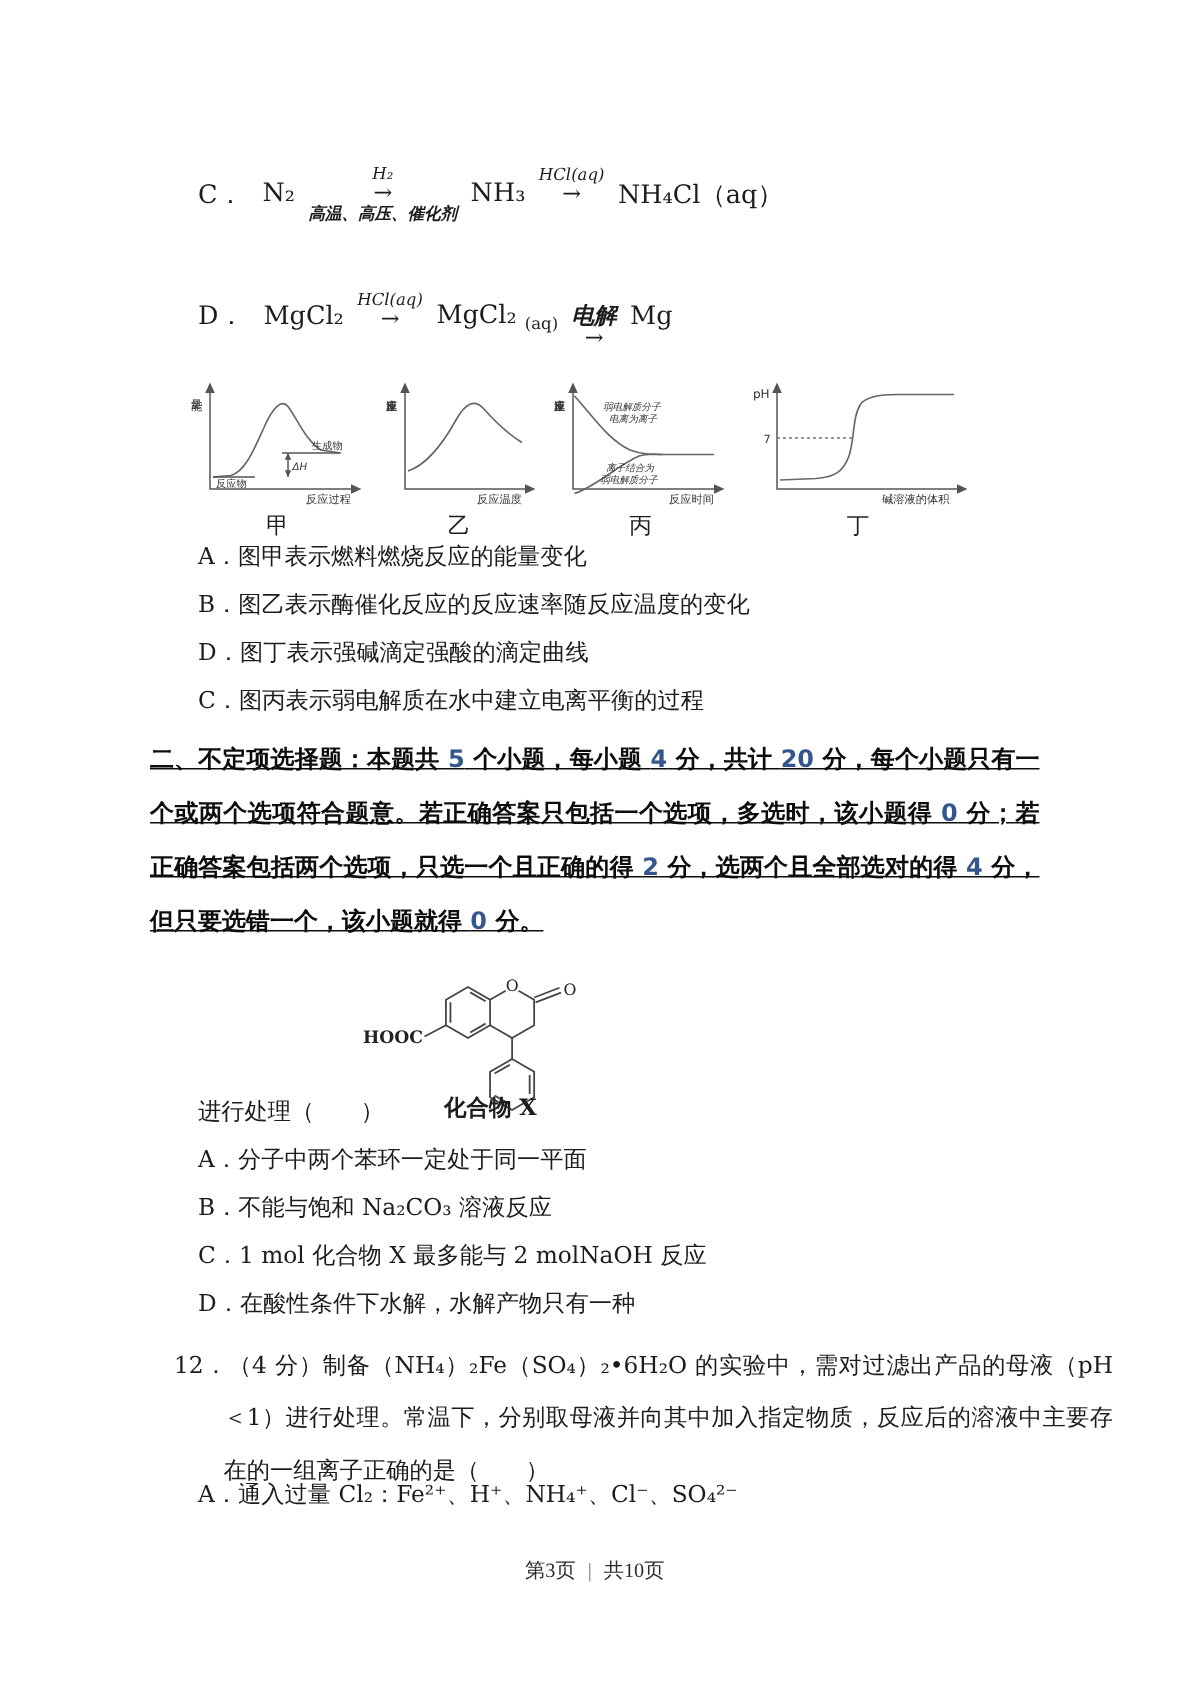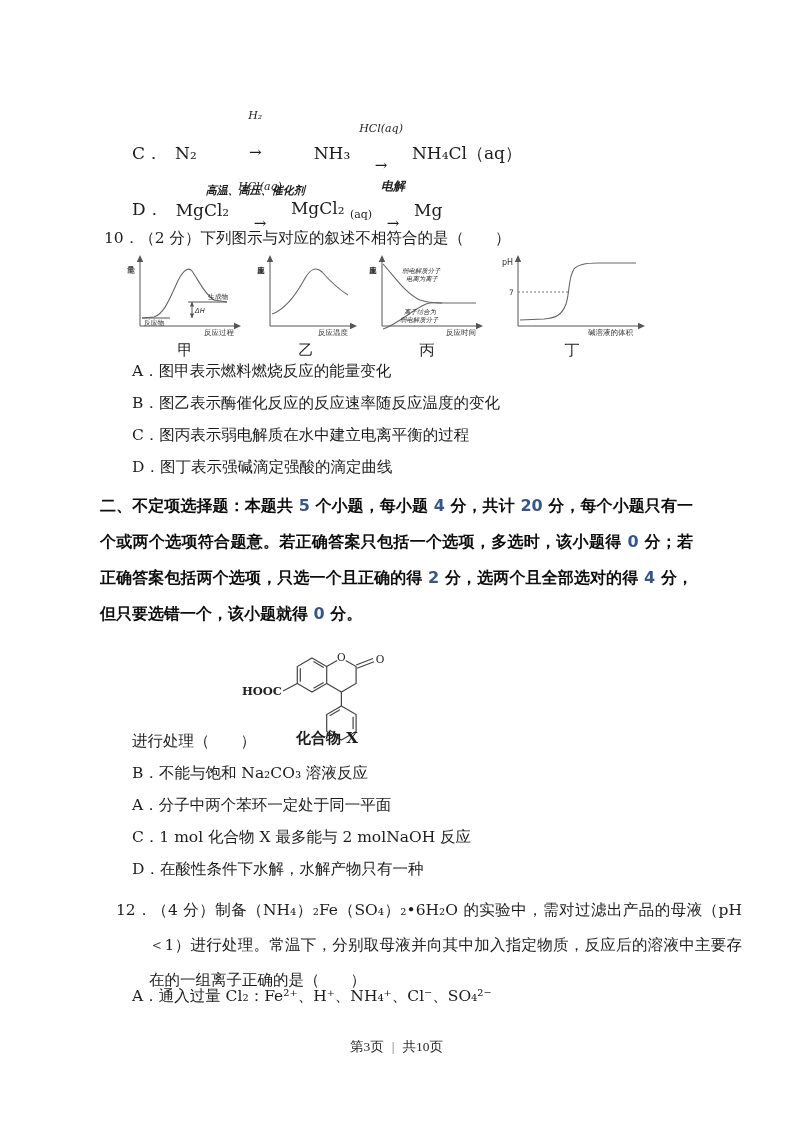--- a/index.html
+++ b/index.html
@@ -5,23 +5,23 @@
   html,body{margin:0;padding:0;background:#ffffff;}
   .page{
     position:relative;width:793px;height:1122px;background:#ffffff;
     font-family:"DejaVu Serif","Liberation Serif",serif;color:#1c1c1c;
     overflow:hidden;margin:0 auto;
   }
   .abs{position:absolute;}
   
   .rxrow{display:flex;align-items:center;gap:9px;font-size:17px;white-space:nowrap;}
   .rxlabel{margin-right:4px;}
-  .rxstack{display:inline-flex;flex-direction:column;align-items:center;line-height:1;gap:24px;}
+  .rxstack{display:inline-flex;flex-direction:column;align-items:center;line-height:1;}
   .rxtop{font-size:11px;font-style:italic;margin-bottom:0;}
-  .rxtop-cjk{font-size:12px;font-style:italic;font-weight:bold;}
+  .rxtop-cjk{font-size:15px;font-style:italic;font-weight:bold;margin-top:23px;}
   .rxarrow{font-size:15px;line-height:1;}
   .rxbottom{font-size:11px;font-style:italic;font-weight:bold;margin-top:1px;white-space:nowrap;text-align:right;}
   .subp{font-size:11px;vertical-align:-4px;}
   
   .qtitle{font-size:15.5px;white-space:nowrap;}
   .optlist div{font-size:15.5px;line-height:32px;white-space:nowrap;}
   
   .figrow{display:flex;align-items:flex-end;gap:8px;}
   .fig{display:flex;flex-direction:column;align-items:center;}
   .figcap{font-size:15px;margin-top:1px;}
@@ -78,21 +78,20 @@
       <span class="rxarrow">→</span>
     </span>
     <span><span>MgCl₂</span> <span class="subp">(aq)</span></span>
     <span class="rxstack" style="margin-bottom:8px;">
       <span class="rxtop-cjk">电解</span>
       <span class="rxarrow">→</span>
     </span>
     <span>Mg</span>
   </div>
 
-  <div class="abs qtitle" style="left:104px;top:228px;">10．（2 分）下列图示与对应的叙述不相符合的是（　　）</div>
 
   <div class="abs figrow" style="left:124px;top:252px;">
 
     <div class="fig">
       <svg width="122" height="88" viewBox="0 0 122 88">
         <path class="ax" d="M16,8 L16,74 L112,74"></path>
         <path class="arrowhead" d="M16,3 l-3.2,7 h6.4 z"></path>
         <path class="arrowhead" d="M117,74 l-7,-3.2 v6.4 z"></path>
         <text class="axlab vlab" x="7" y="8" font-size="7.5">能量</text>
         <path class="cv" d="M18,66 L30,65 C40,62 46,46 52,33 C58,19 64,14 68,19 C74,27 80,42 90,48 L103,50"></path>
@@ -149,25 +148,25 @@
         <path class="cv" d="M24,68 L48,67 C60,66 66,63 70,52 C74,40 72,26 78,17 C82,12 92,11 102,11 L140,11"></path>
         <text class="axlab" x="92" y="83" font-size="7.5">碱溶液的体积</text>
       </svg>
       <div class="figcap">丁</div>
     </div>
   </div>
 
   <div class="abs optlist" style="left:132px;top:355px;">
     <div>A．图甲表示燃料燃烧反应的能量变化</div>
     <div>B．图乙表示酶催化反应的反应速率随反应温度的变化</div>
+    <div>D．图丁表示强碱滴定强酸的滴定曲线</div>
     <div>C．图丙表示弱电解质在水中建立电离平衡的过程</div>
-    <div>D．图丁表示强碱滴定强酸的滴定曲线</div>
-  </div>
-
-  <div class="abs sec2" style="left:100px;top:488px;width:593px;">
+  </div>
+
+  <div class="abs sec2" style="left:100px;top:488px;width:593px;text-decoration:underline;">
     <span>二、不定项选择题：本题共 </span><span class="accent-num">5</span><span> 个小题，每小题 </span><span class="accent-num">4</span><span> 分，共计 </span><span class="accent-num">20</span><span> 分，每个小题只有一个或两个选项符合题意。若正确答案只包括一个选项，多选时，该小题得 </span><span class="accent-num">0</span><span> 分；若正确答案包括两个选项，只选一个且正确的得 </span><span class="accent-num">2</span><span> 分，选两个且全部选对的得 </span><span class="accent-num">4</span><span> 分，但只要选错一个，该小题就得 </span><span class="accent-num">0</span><span> 分。</span>
   </div>
 
 
   <svg class="abs" style="left:240px;top:638px;" width="168" height="108" viewBox="0 0 168 108">
 
     <path class="bond" d="M72,20 L86.7,28.5 L86.7,45.5 L72,54 L57.3,45.5 L57.3,28.5 Z"></path>
 
     <line class="bond" x1="73.5" y1="23.6" x2="83.7" y2="29.5"></line>
     <line class="bond" x1="83.7" y1="44.4" x2="73.5" y2="50.3"></line>
@@ -191,22 +190,22 @@
     <path class="bond" d="M101.4,68 L116.1,76.5 L116.1,93.5 L101.4,102 L86.7,93.5 L86.7,76.5 Z"></path>
     <line class="bond" x1="113.1" y1="78.7" x2="113.1" y2="91.3"></line>
     <line class="bond" x1="99.9" y1="98.2" x2="89.7" y2="92.3"></line>
     <line class="bond" x1="89.7" y1="77.7" x2="99.9" y2="71.8"></line>
   </svg>
   <div class="abs structcap" style="left:296px;top:729px;">化合物 X</div>
 
   <div class="abs qtitle" style="left:132px;top:731px;">进行处理（　　）</div>
 
   <div class="abs optlist" style="left:132px;top:757px;">
+    <div>A．分子中两个苯环一定处于同一平面</div>
     <div>B．不能与饱和 Na₂CO₃ 溶液反应</div>
-    <div>A．分子中两个苯环一定处于同一平面</div>
     <div>C．1 mol 化合物 X 最多能与 2 molNaOH 反应</div>
     <div>D．在酸性条件下水解，水解产物只有一种</div>
   </div>
 
   <div class="abs q12para" style="left:116px;top:893px;width:593px;">12．（4 分）制备（NH₄）₂Fe（SO₄）₂•6H₂O 的实验中，需对过滤出产品的母液（pH＜1）进行处理。常温下，分别取母液并向其中加入指定物质，反应后的溶液中主要存在的一组离子正确的是（　　）</div>
 
   <div class="abs" style="left:132px;top:986px;font-size:15.5px;white-space:nowrap;">A．通入过量 Cl₂：Fe²⁺、H⁺、NH₄⁺、Cl⁻、SO₄²⁻</div>
 
   <div class="abs footer" style="left:0;top:1038px;font-family:Liberation Serif, serif;">
     <span>第3页</span><span class="sep">|</span><span>共10页</span>

